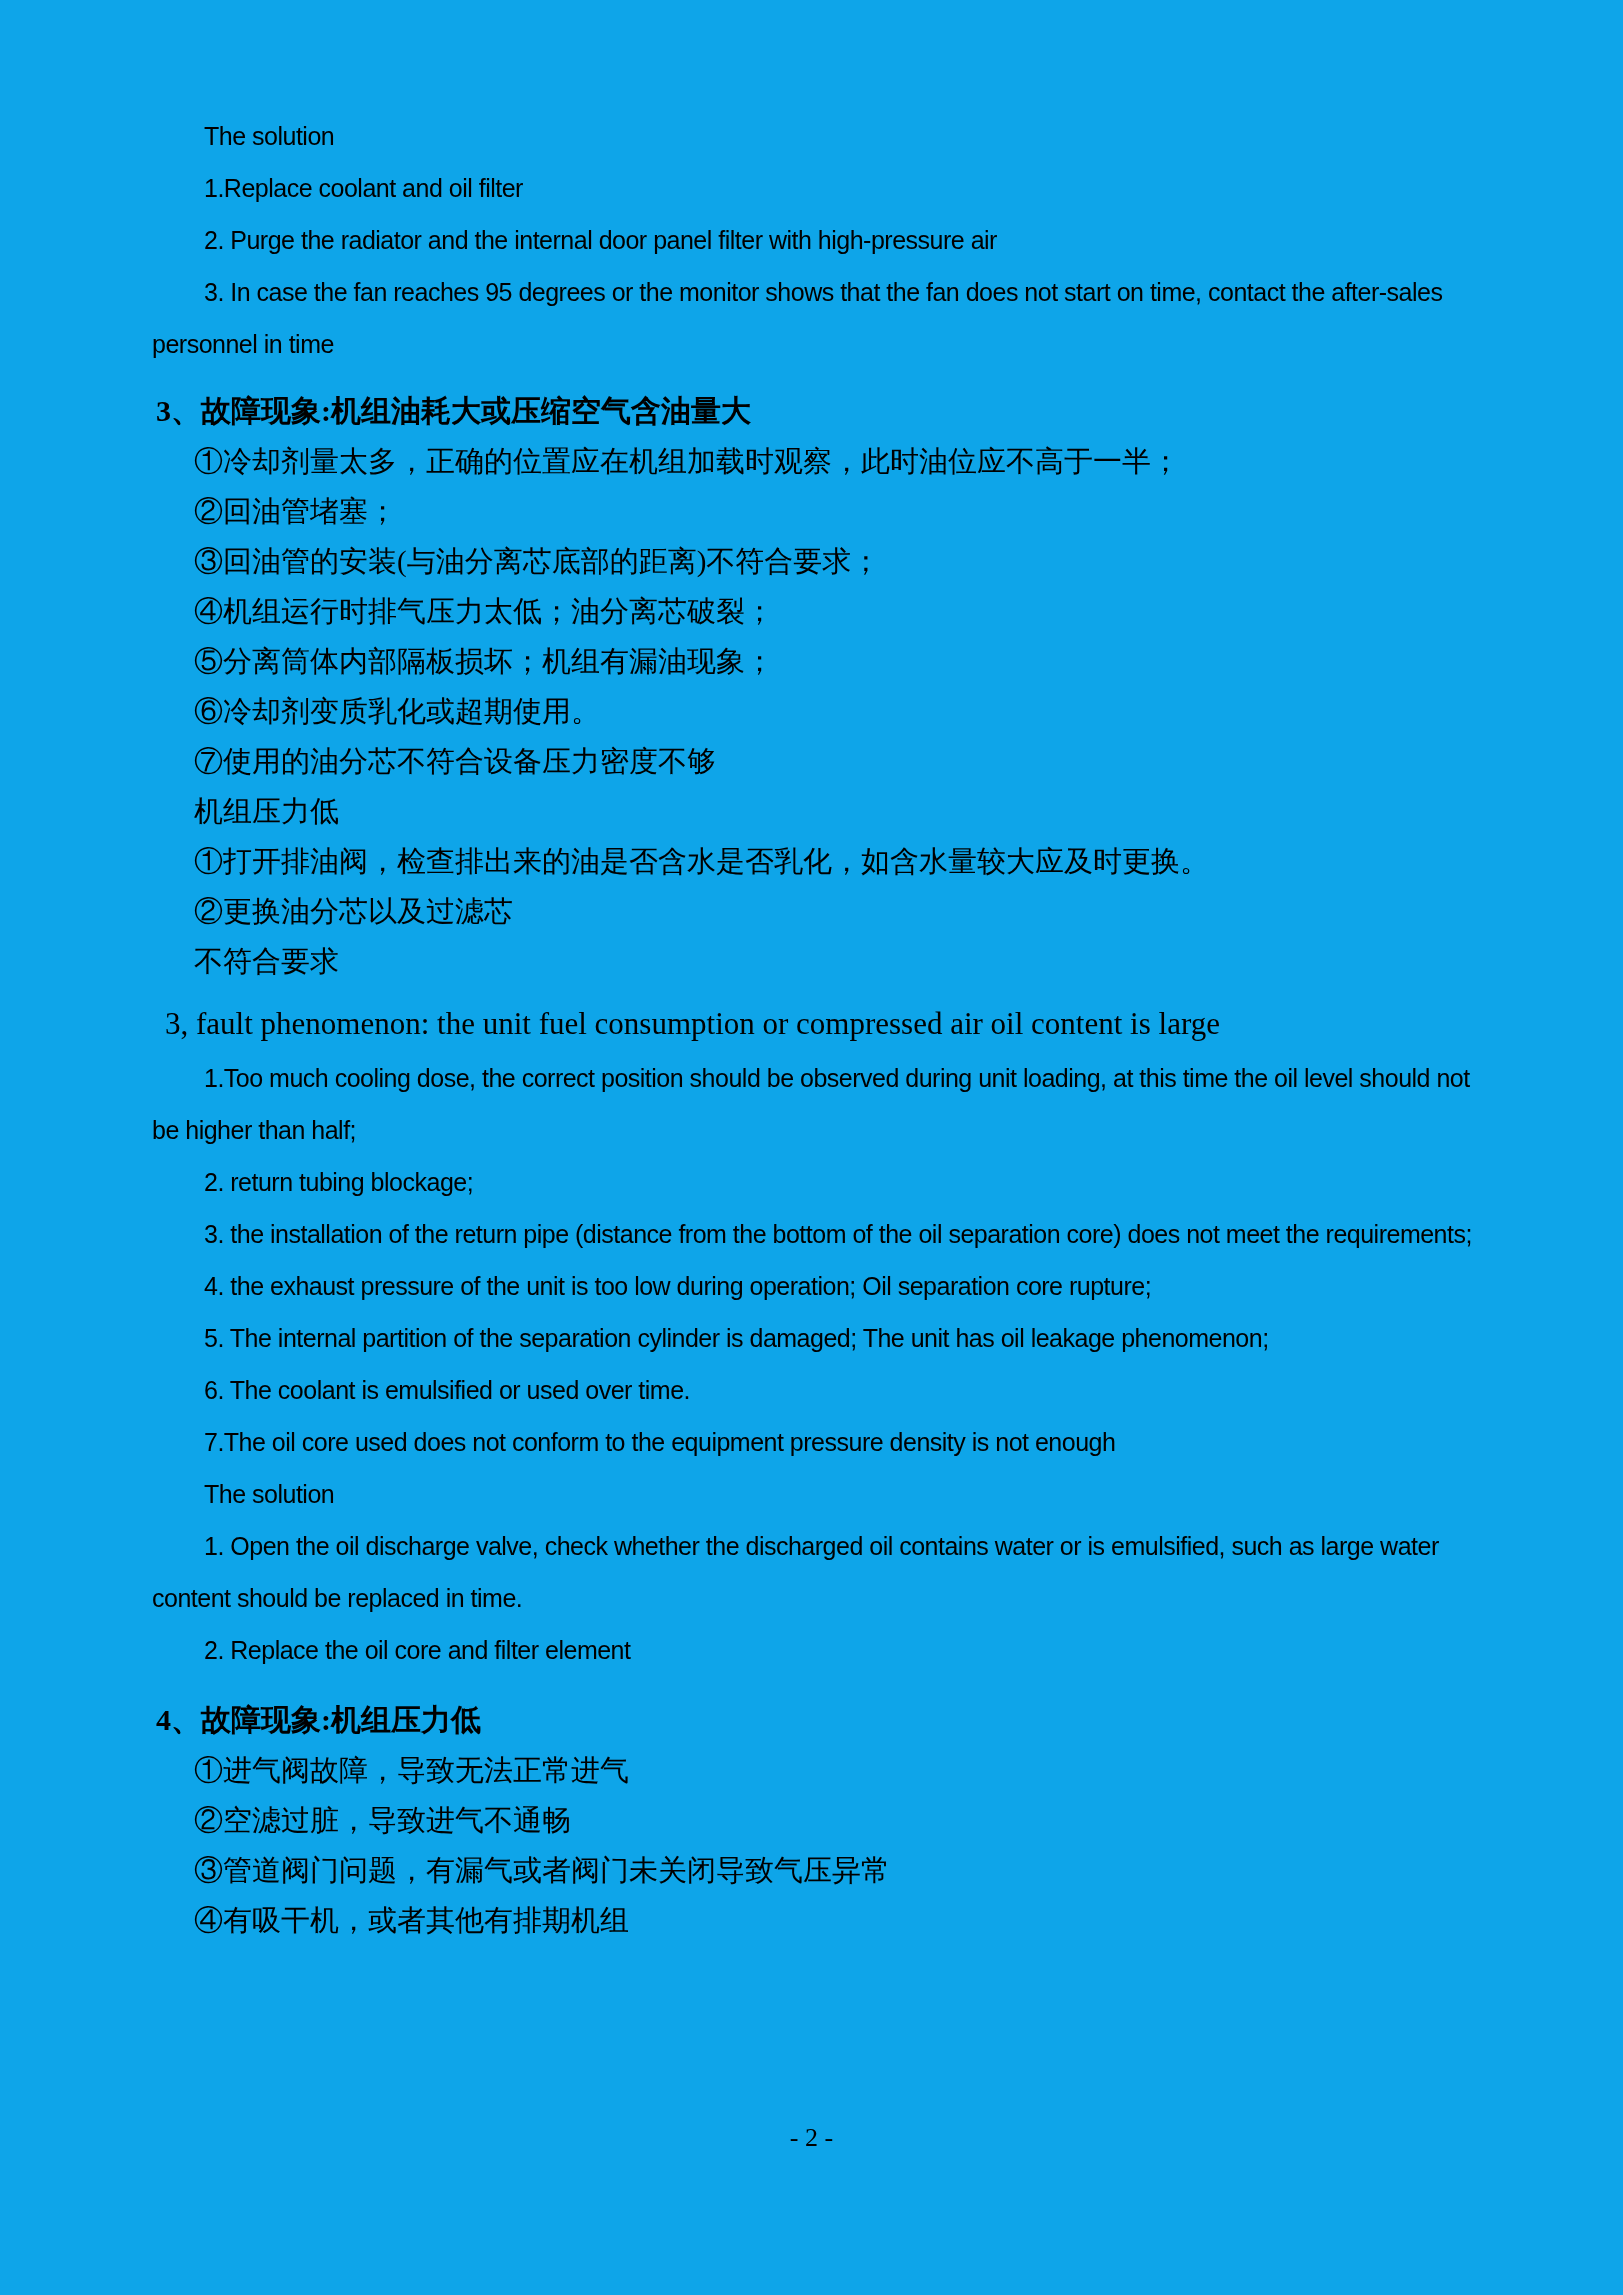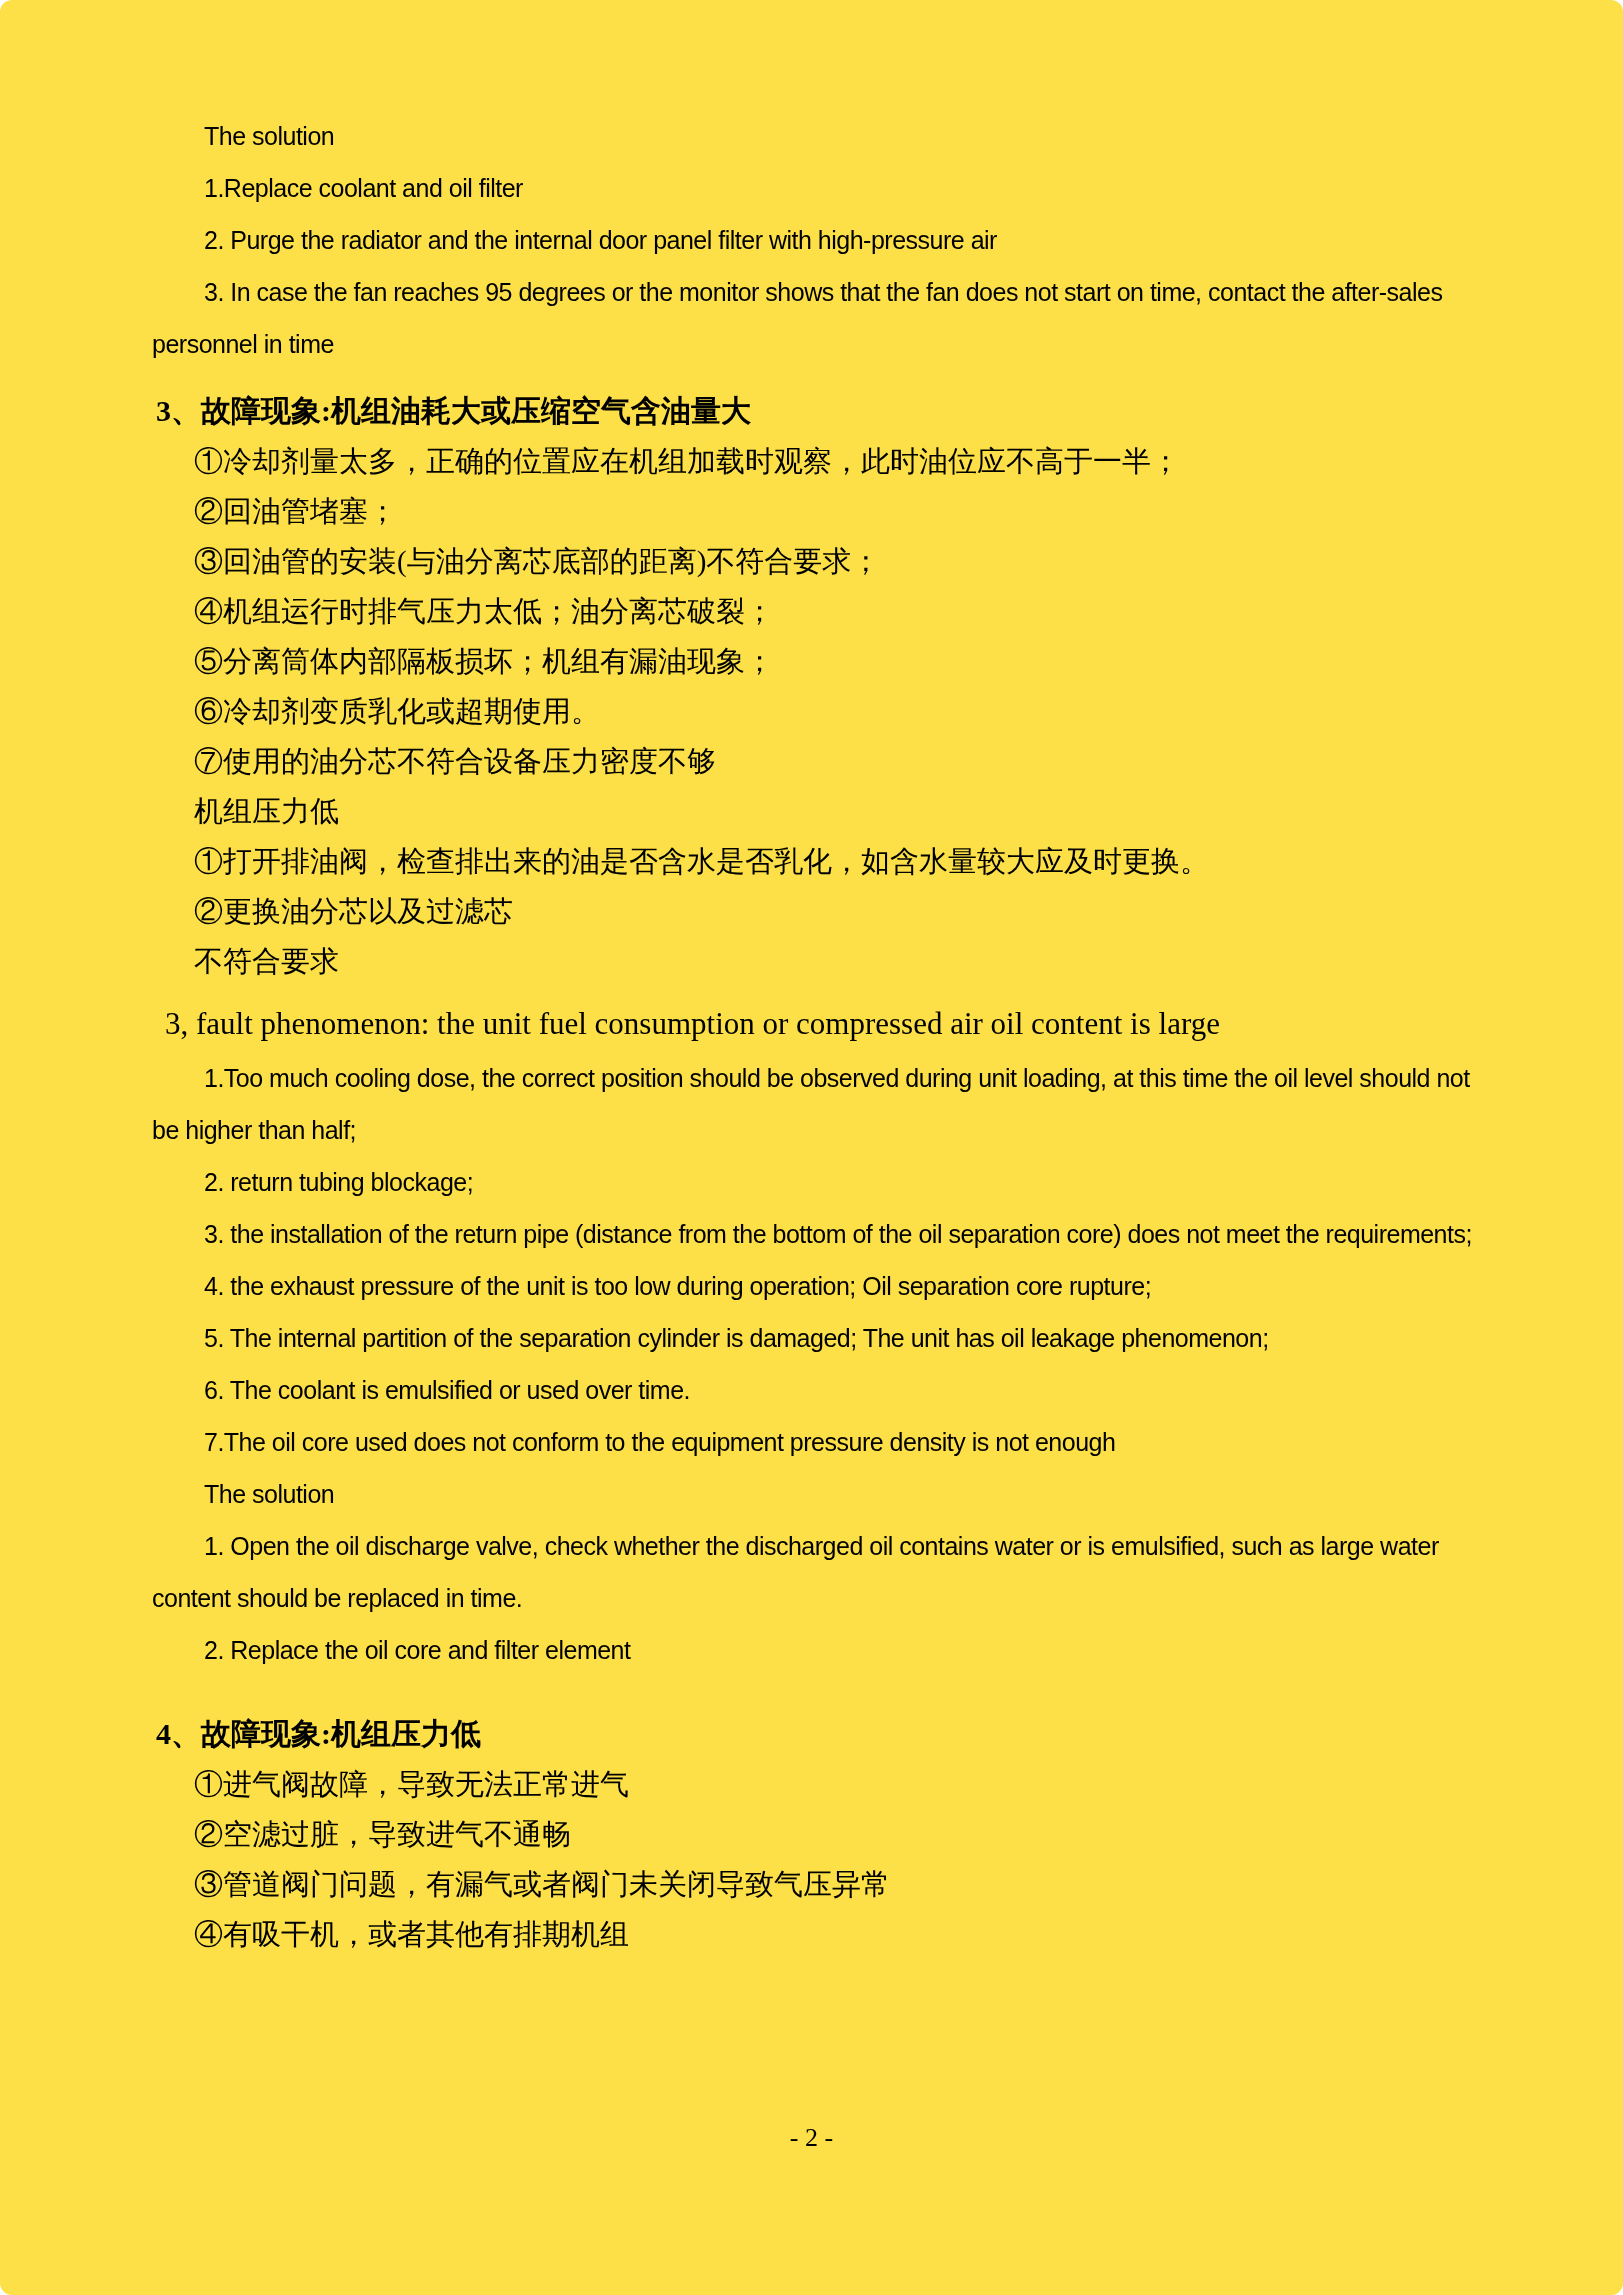--- a/index.html
+++ b/index.html
@@ -4,24 +4,23 @@
 <style>
   html, body {
     margin: 0;
     padding: 0;
     background: #ffffff;
   }
   .page {
     position: relative;
     width: 1623px;
     height: 2295px;
-    background: #fde047;
+    background: #0ea5e9;
     color: #000000;
     overflow: hidden;
-    border-radius: 12px;
   }
   .content {
     padding: 110px 149px 0 152px;
   }
   p, h2, h3 {
     margin: 0;
     font-weight: normal;
   }
   
   .en {
@@ -41,21 +40,21 @@
   }
   
   .zh-heading {
     font-family: "Liberation Serif", serif;
     font-size: 30px;
     font-weight: bold;
     line-height: 50px;
     text-indent: 3.9px;
   }
   .sec3-zh .zh-heading { margin-top: 16px; }
-  .sec4-zh .zh-heading { margin-top: 33px; }
+  .sec4-zh .zh-heading { margin-top: 19px; }
   
   .en-serif-heading {
     font-family: "Liberation Serif", serif;
     font-size: 31px;
     line-height: 56px;
     text-indent: 13px;
     margin-top: 9.8px;
   }
   .footer {
     position: absolute;

